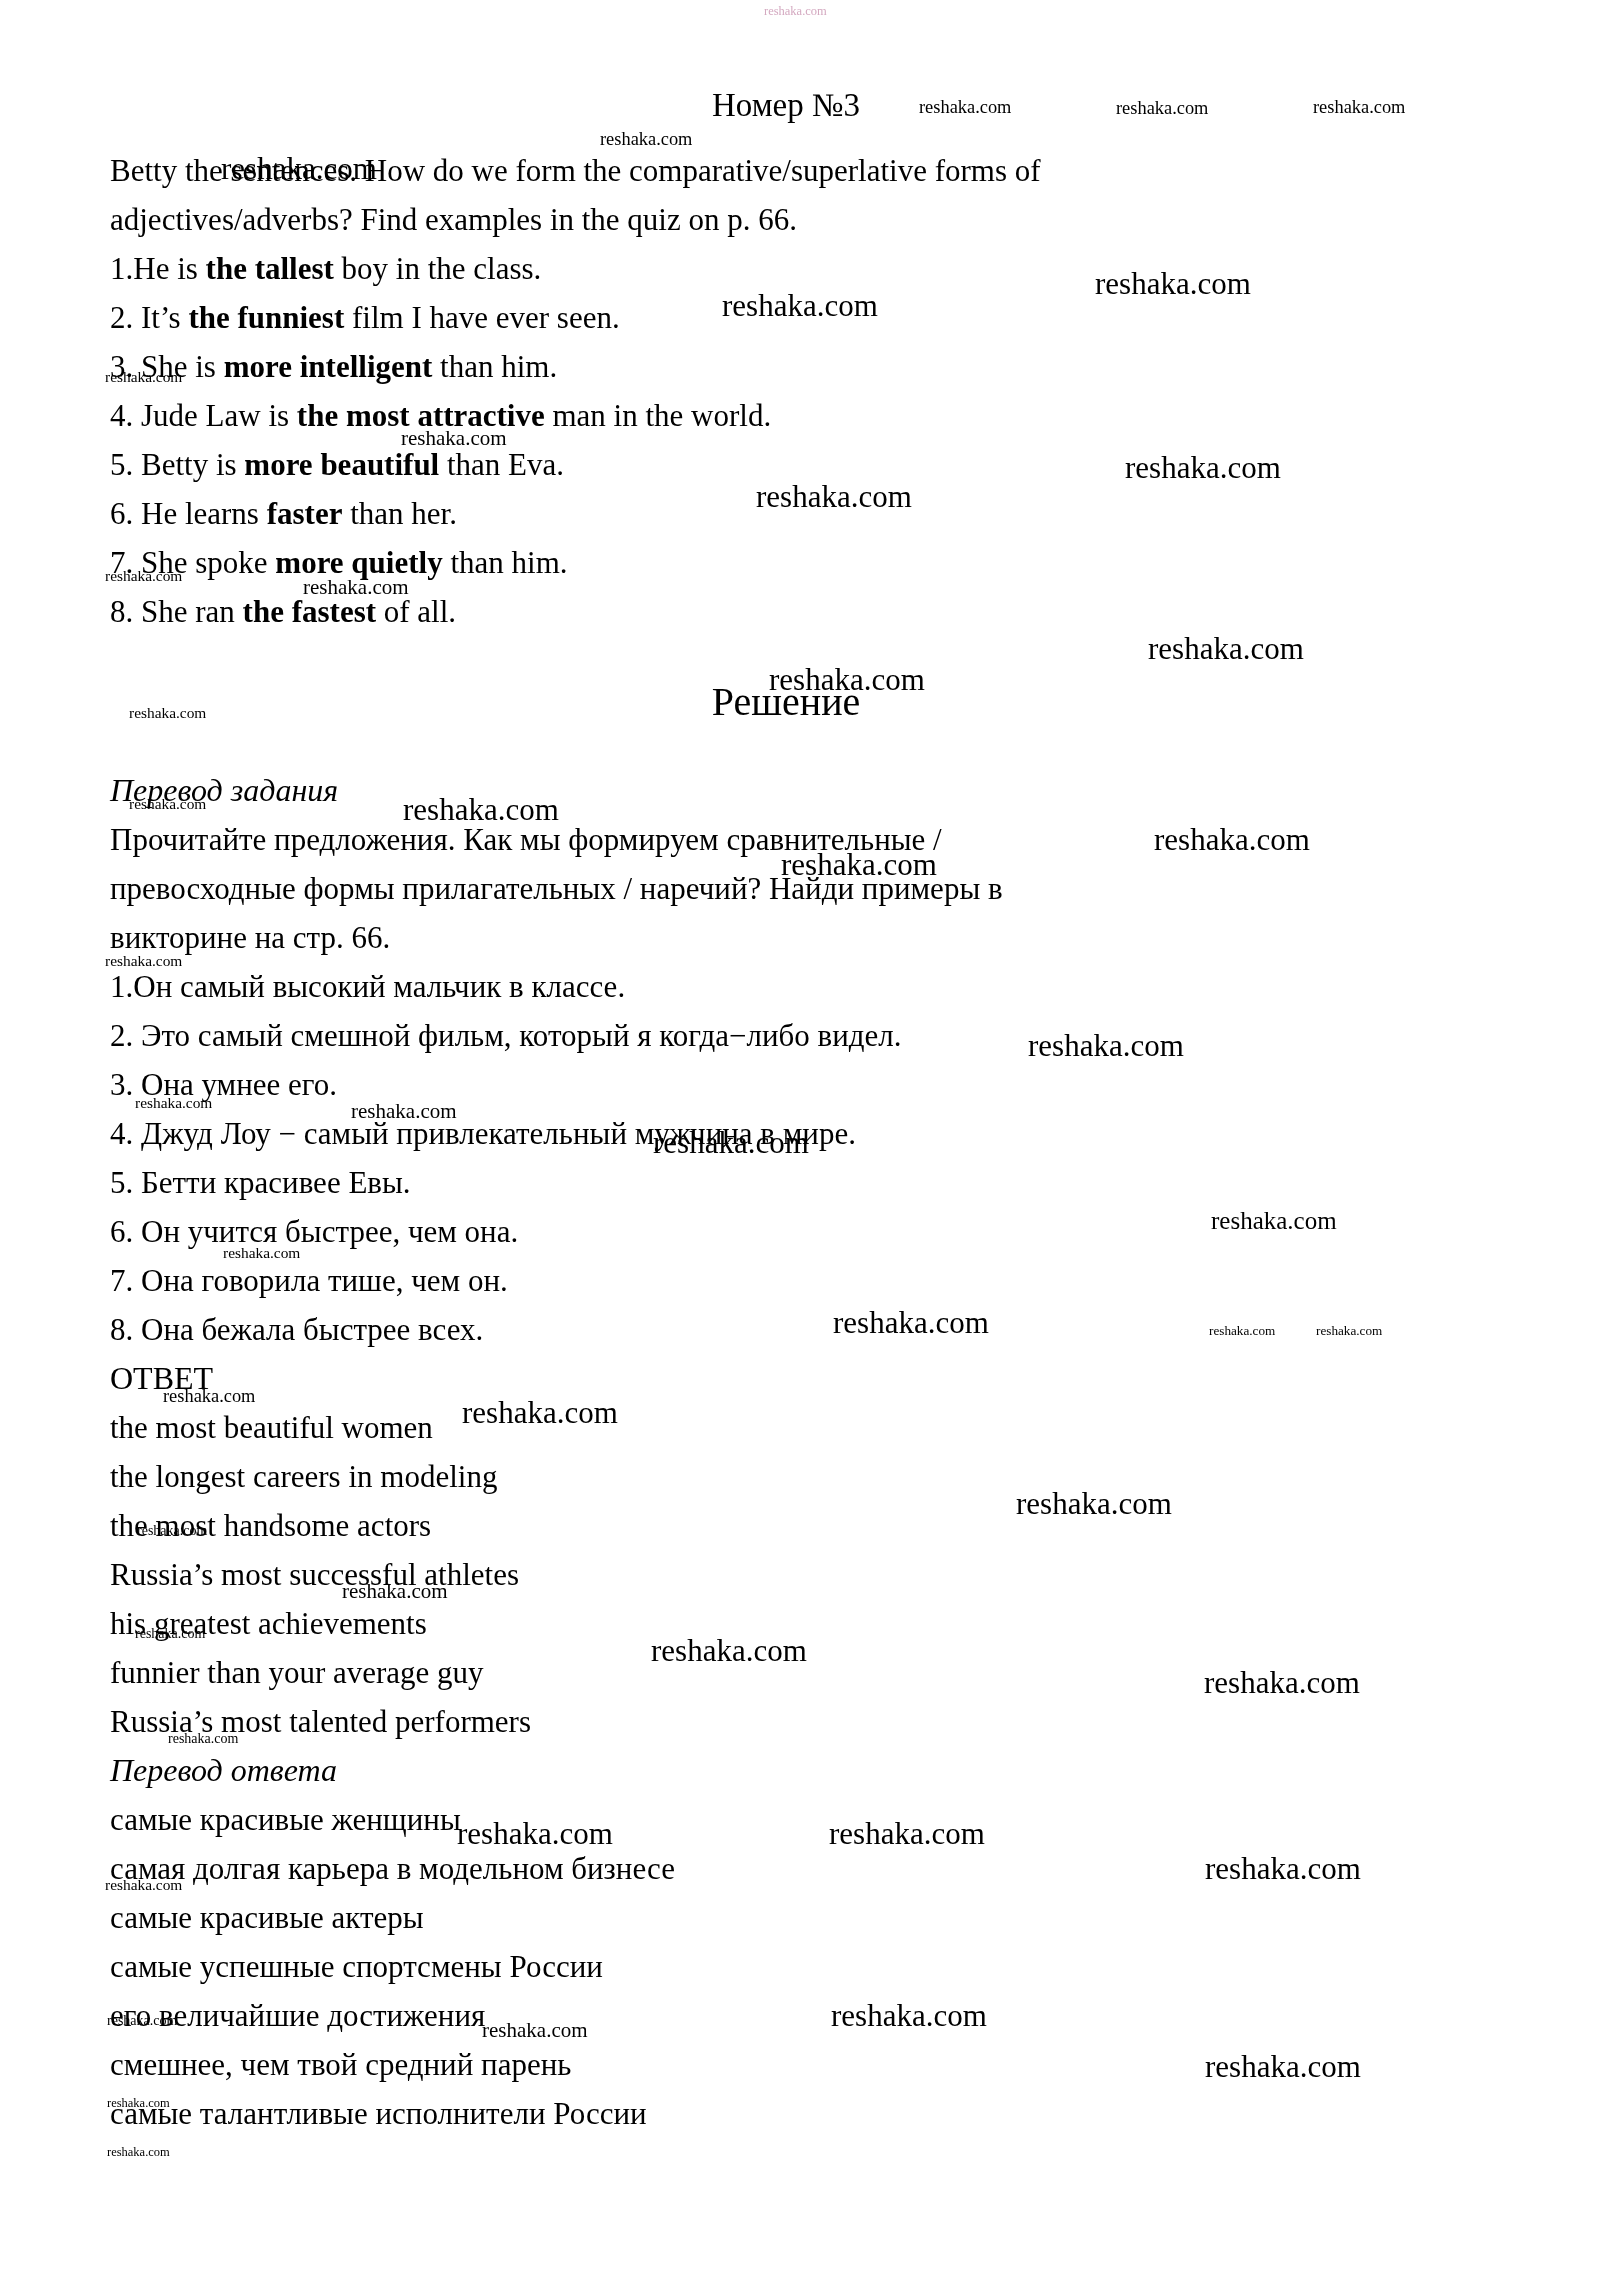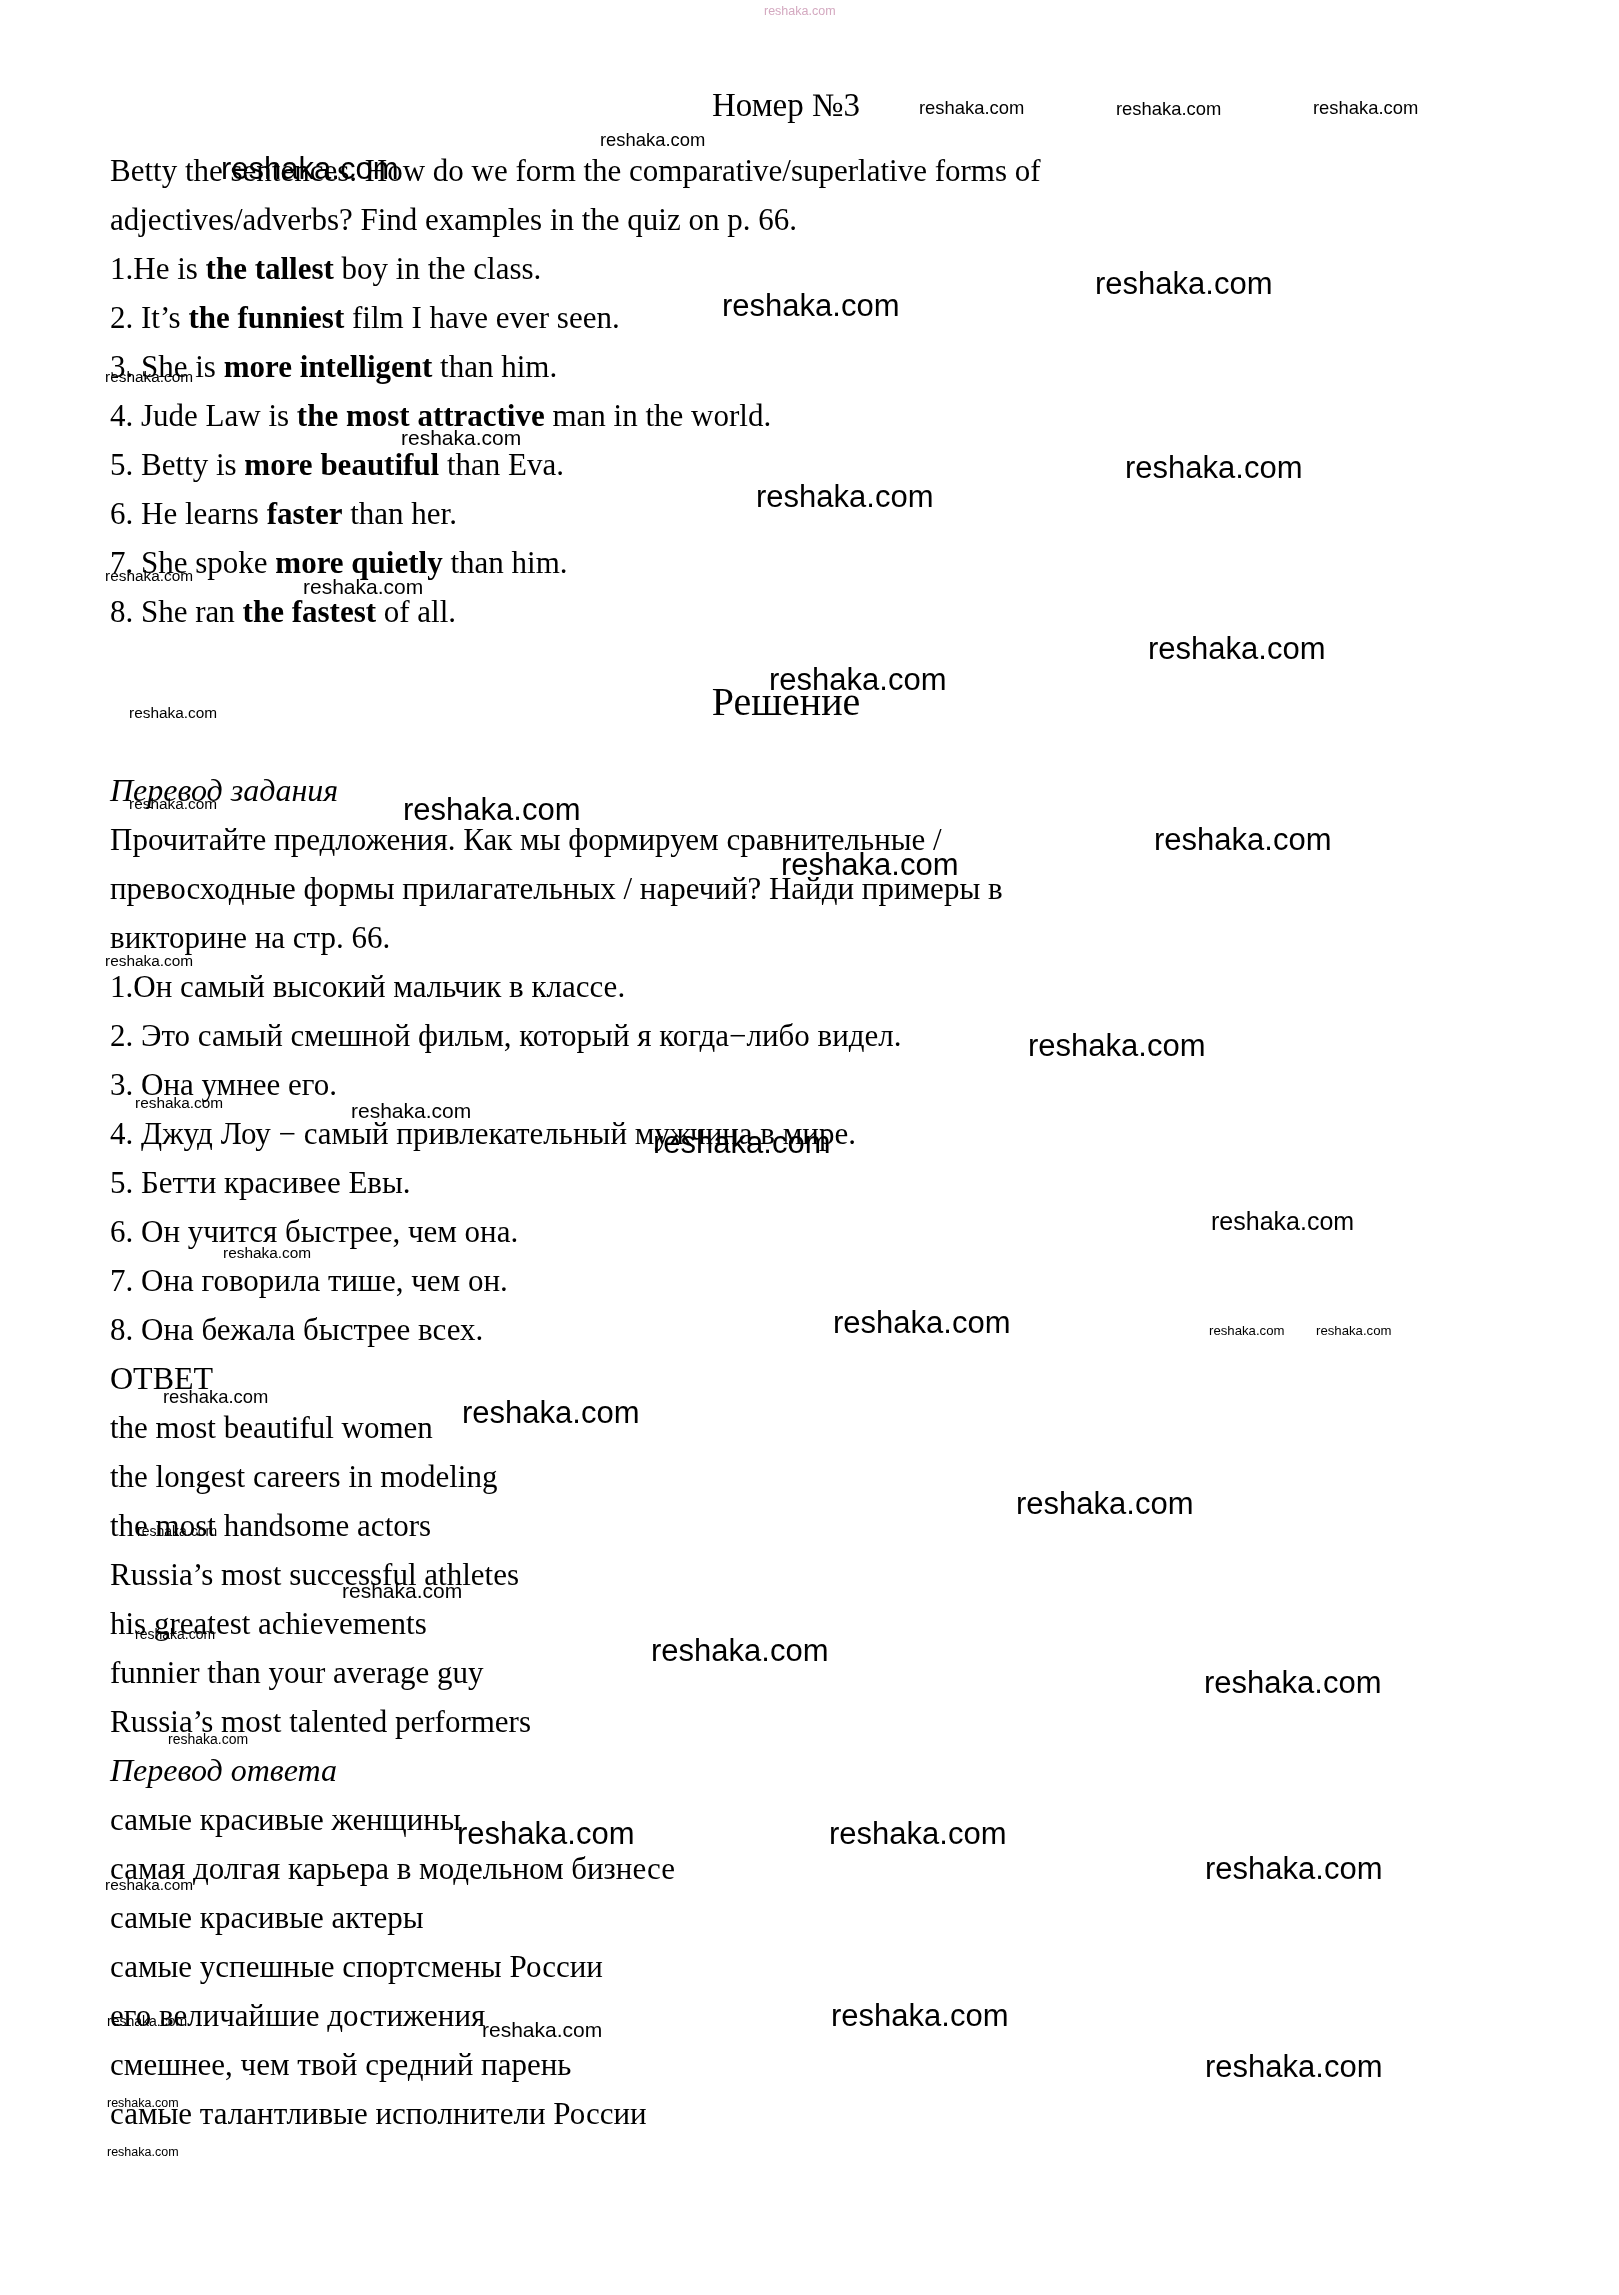--- a/index.html
+++ b/index.html
@@ -50,21 +50,21 @@
   }
 
   .watermark-layer {
     position: absolute;
     inset: 0;
     pointer-events: none;
     z-index: 5;
   }
   .wm {
     position: absolute;
-    font-family: Liberation Sans, sans-serif;
+    font-family: Liberation Serif, serif;
     color: #000000;
     white-space: nowrap;
     text-align: right;
   }
 </style>
 </head>
 <body>
 
 <div class="page">
 

